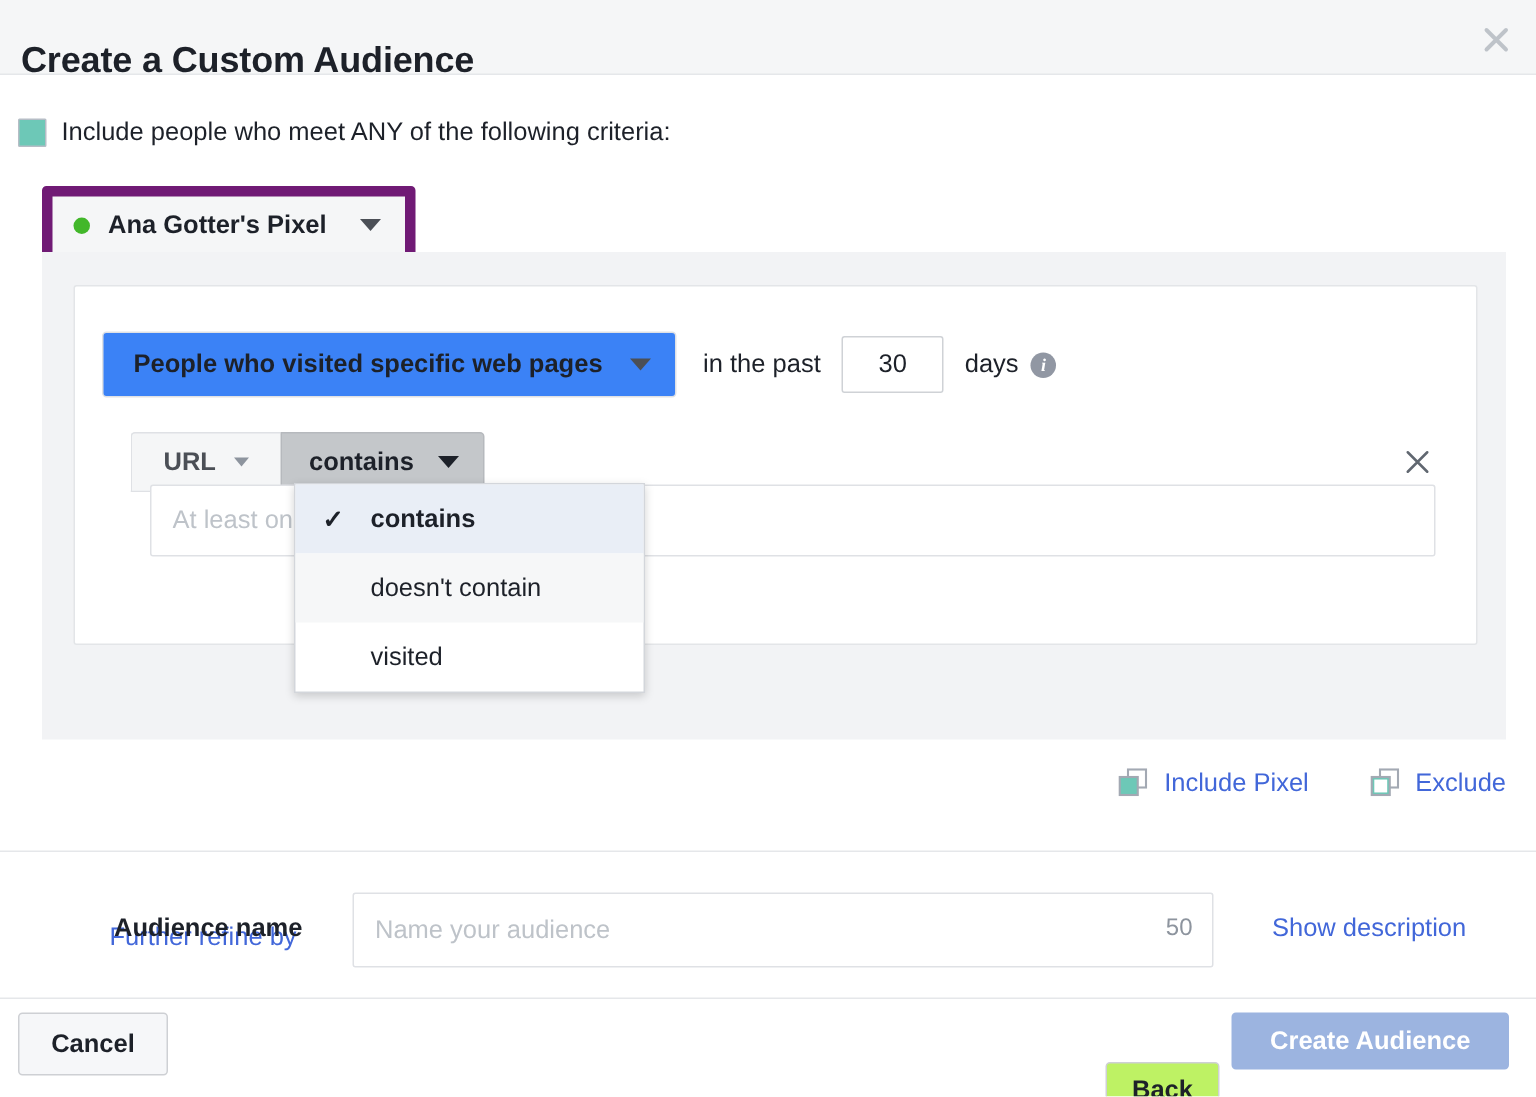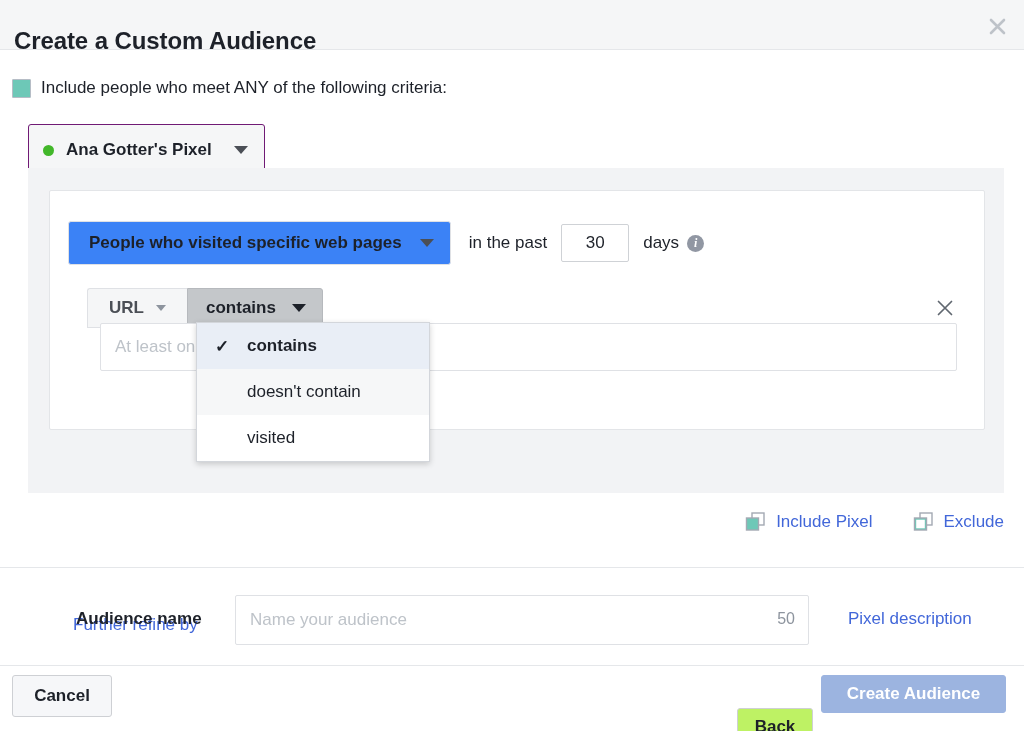--- a/index.html
+++ b/index.html
@@ -52,21 +52,21 @@
   .include-label {
     margin-left: 10px;
     font-size: 17px; color: #1d2129;
   }
 
   
   .pixel-select {
     position: absolute; left: 28px; top: 124px;
     height: 52px;
     background: #f5f6f7;
-    border: 1px solid #701a75;
+    border: 7px solid #701a75;
     border-radius: 3px;
     display: flex; align-items: center;
     padding: 0 16px 0 14px;
     cursor: pointer;
   }
   .pixel-dot {
     width: 11px; height: 11px; border-radius: 50%;
     background: #42b72a; flex: none;
   }
   .pixel-name {
@@ -406,20 +406,20 @@
 
   <div class="divider"></div>
 
   <div class="name-row">
     <div class="name-label">Audience name</div>
     <div class="name-field-wrap">
       <input class="name-input" type="text" placeholder="Name your audience" style="">
       <span class="char-count">50</span>
     </div>
   </div>
-  <div class="show-desc">Pixel description</div>
+  <div class="show-desc">Show description</div>
 
   <div class="footer-divider"></div>
   <div class="btn btn-cancel">Cancel</div>
   <div class="btn btn-back">Back</div>
   <div class="btn btn-create">Create Audience</div>
 
 </div>
 
 </body></html>

